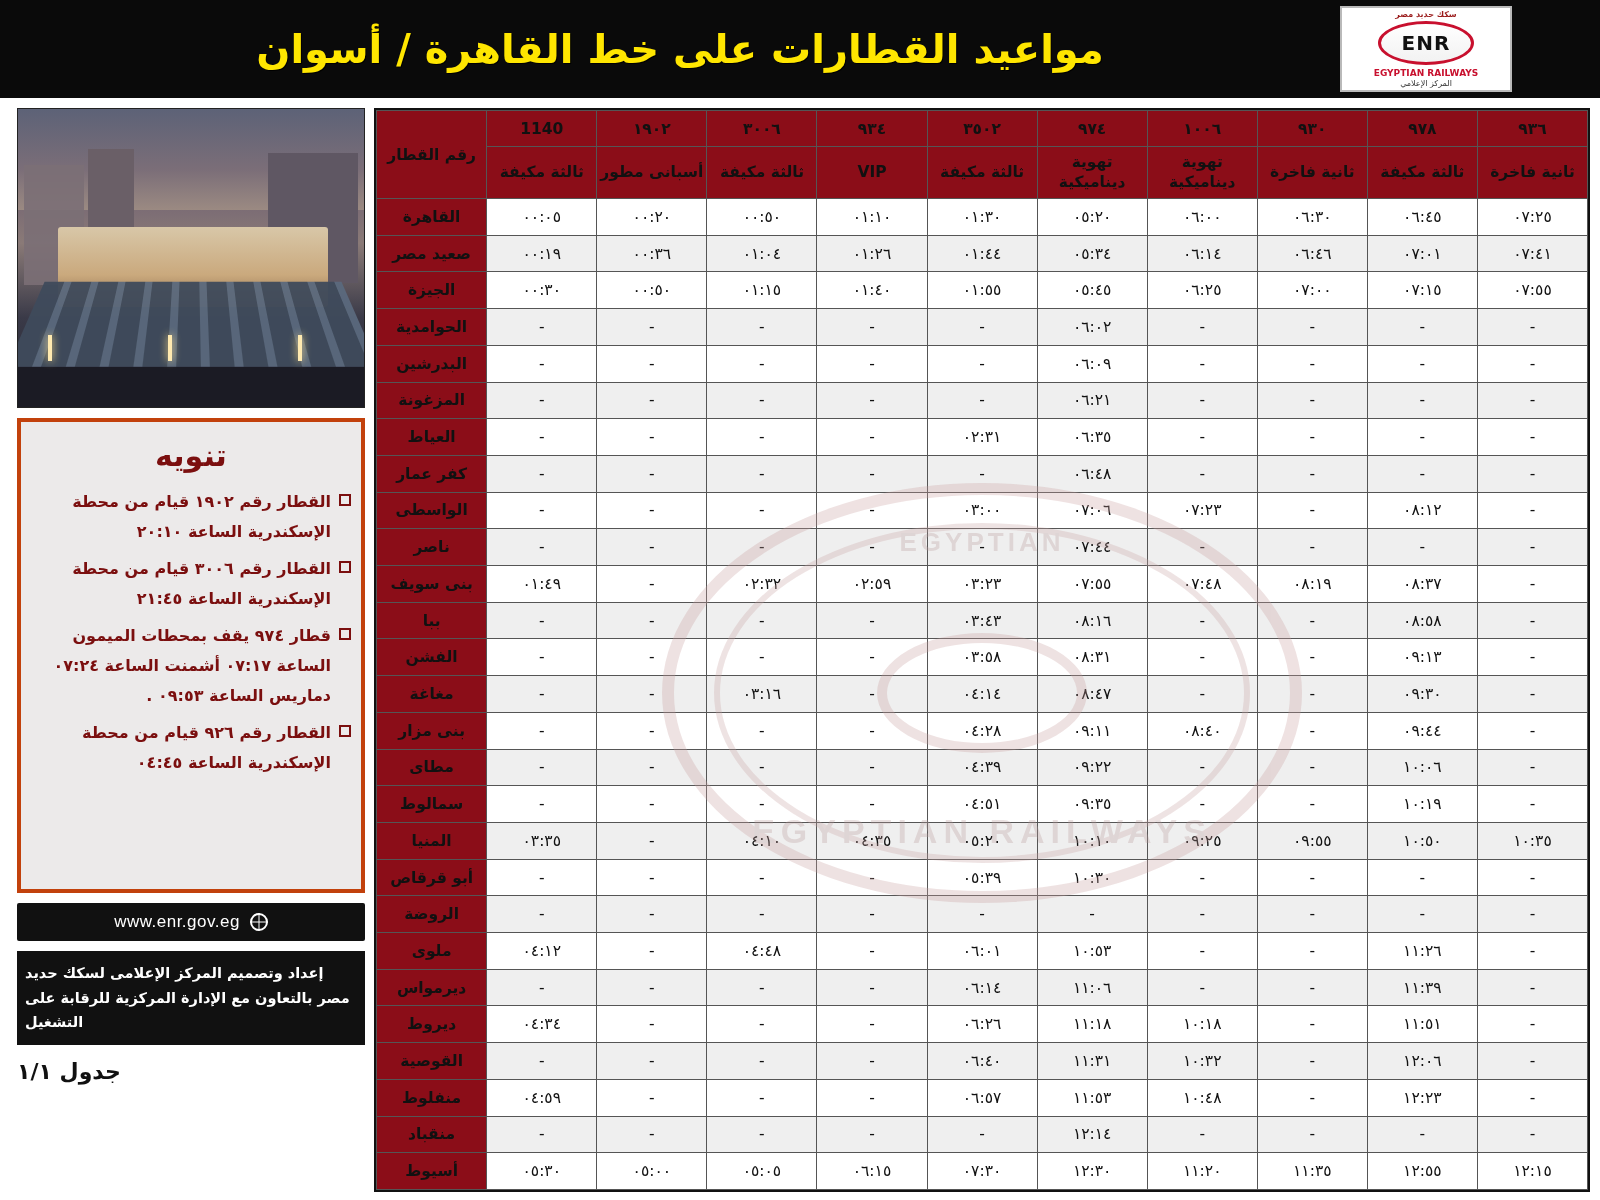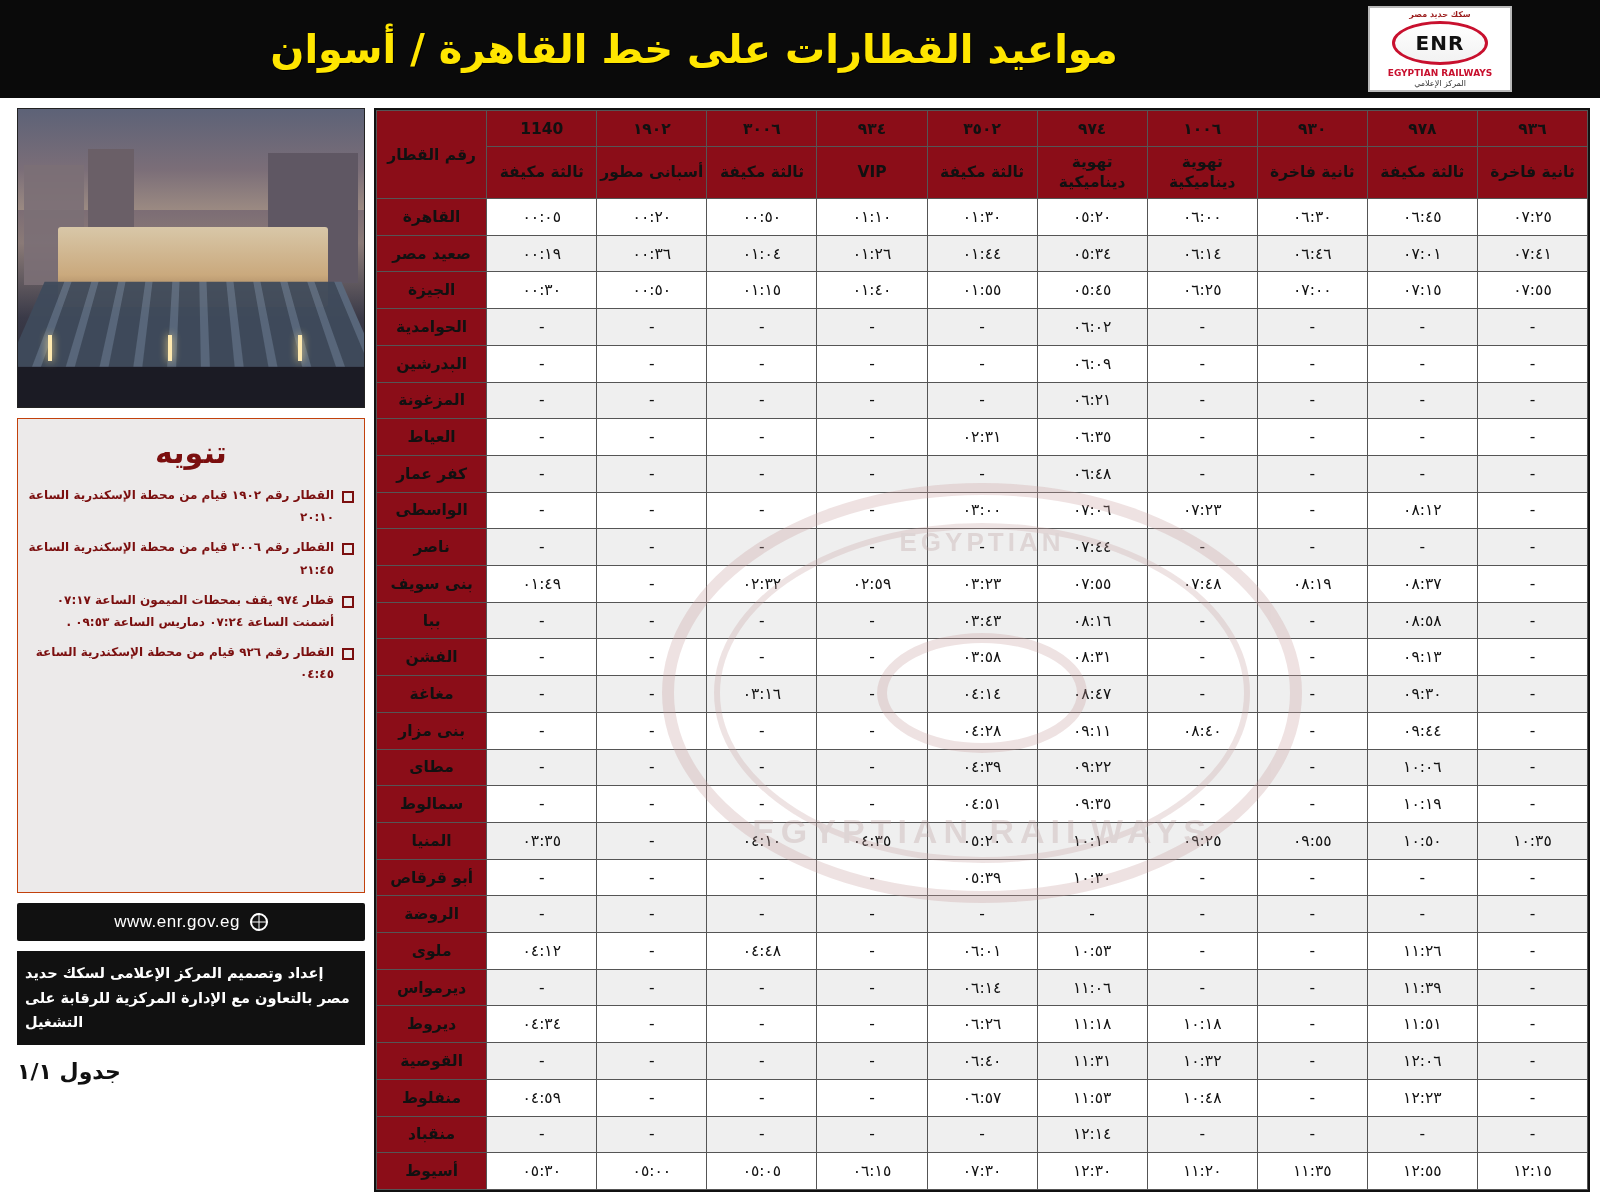--- a/index.html
+++ b/index.html
@@ -12,21 +12,21 @@
   }
   .page { position:relative; width:1600px; height:1200px; background:#fff; }
 
   
   .header {
     position:absolute; left:0; top:0; width:1600px; height:98px;
     background:#0a0a0a;
     display:flex; align-items:center;
   }
   .logo-box {
-    width:144px; height:86px; margin-right:88px; margin-left:0;
+    width:172px; height:86px; margin-right:88px; margin-left:0;
     background:#fff; border:2px solid #b9b9b9;
     display:flex; flex-direction:column; align-items:center; justify-content:center;
     flex:0 0 auto;
   }
   .logo-emblem {
     width:96px; height:44px;
     border:3px solid #c8102e; border-radius:50%;
     display:flex; align-items:center; justify-content:center;
     color:#111; font-weight:bold; font-size:20px; letter-spacing:1px;
     background:linear-gradient(180deg,#fff 0%,#f2f2f2 100%);
@@ -65,31 +65,31 @@
     position:absolute; left:10px; bottom:40px; width:330px; height:95px;
     background:repeating-linear-gradient(90deg,#3e4a5a 0 22px,#59687c 22px 30px);
     opacity:.95;
     transform:perspective(200px) rotateX(28deg);
   }
   .photo .road { position:absolute; left:0; bottom:0; width:100%; height:40px; background:#1b1b24; }
   .photo .lamp { position:absolute; width:4px; height:26px; background:#ffeab0; box-shadow:0 0 8px #ffe28a; }
 
   .notice {
     margin-top:10px; width:348px; height:475px;
-    background:#eceaea; border:1px solid #c2410c;
+    background:#eceaea; border:4px solid #c2410c;
     padding:8px 10px 6px 10px;
   }
   .notice-title {
     text-align:center; color:#7b0f0f; font-weight:bold; font-size:30px;
     margin:8px 0 14px 0;
   }
   .notice ul { list-style:none; margin:0; padding:0; }
   .notice li {
     display:flex; align-items:flex-start; gap:8px;
-    color:#7b0f0f; font-weight:bold; font-size:12px;
+    color:#7b0f0f; font-weight:bold; font-size:16px;
     line-height:1.85; margin-bottom:8px; text-align:right;
   }
   .notice li .bullet {
     flex:0 0 auto; width:12px; height:12px; border:2px solid #7b0f0f; margin-top:7px;
   }
   .notice li .txt { flex:1 1 auto; }
 
   .web-bar {
     margin-top:10px; width:348px; height:38px;
     background:#111; border-radius:2px;

